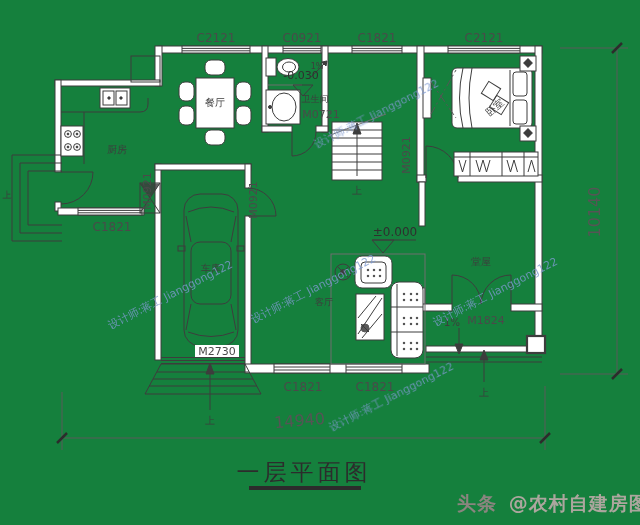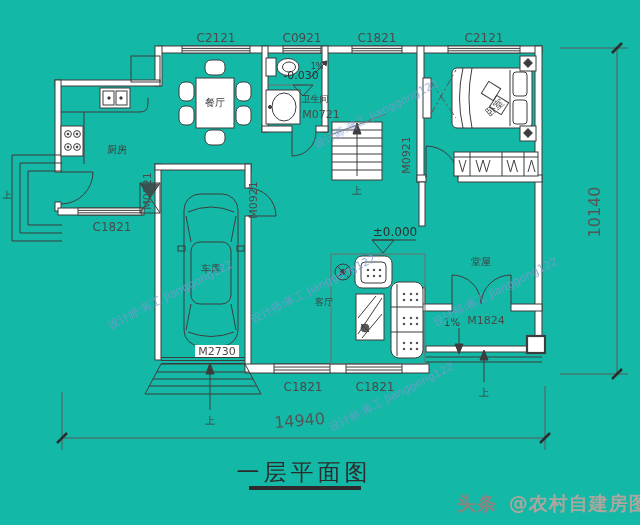--- a/index.html
+++ b/index.html
@@ -1,16 +1,16 @@
 <!DOCTYPE html>
 <html><head>
 <meta charset="utf-8">
 <style>
   html,body{margin:0;padding:0;background:#ffffff;}
-  #stage{position:relative;width:640px;height:525px;background:#14b8a6;overflow:hidden;
+  #stage{position:relative;width:640px;height:525px;background:#15803d;overflow:hidden;
          font-family:"DejaVu Sans","Liberation Sans",sans-serif;}
   svg{display:block}
   text{font-family:"DejaVu Sans","Liberation Sans",sans-serif;}
 </style>
 </head>
 <body>
 
 <div id="stage">
 <svg width="640" height="525" viewBox="0 0 640 525">
 

